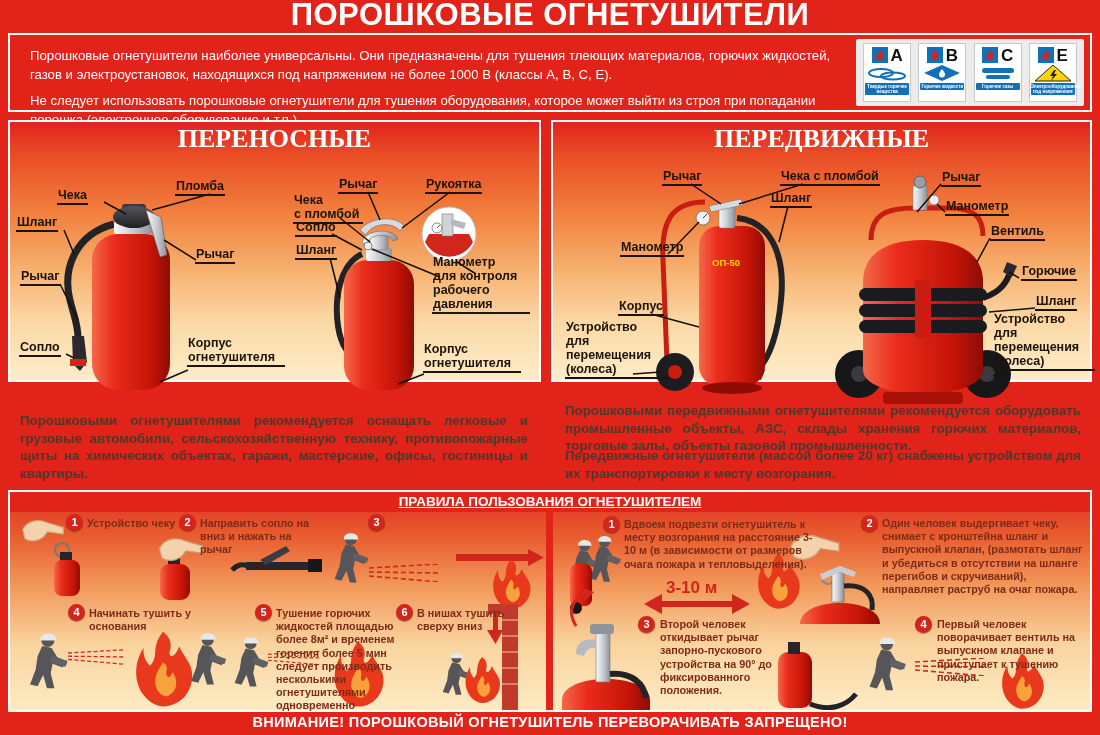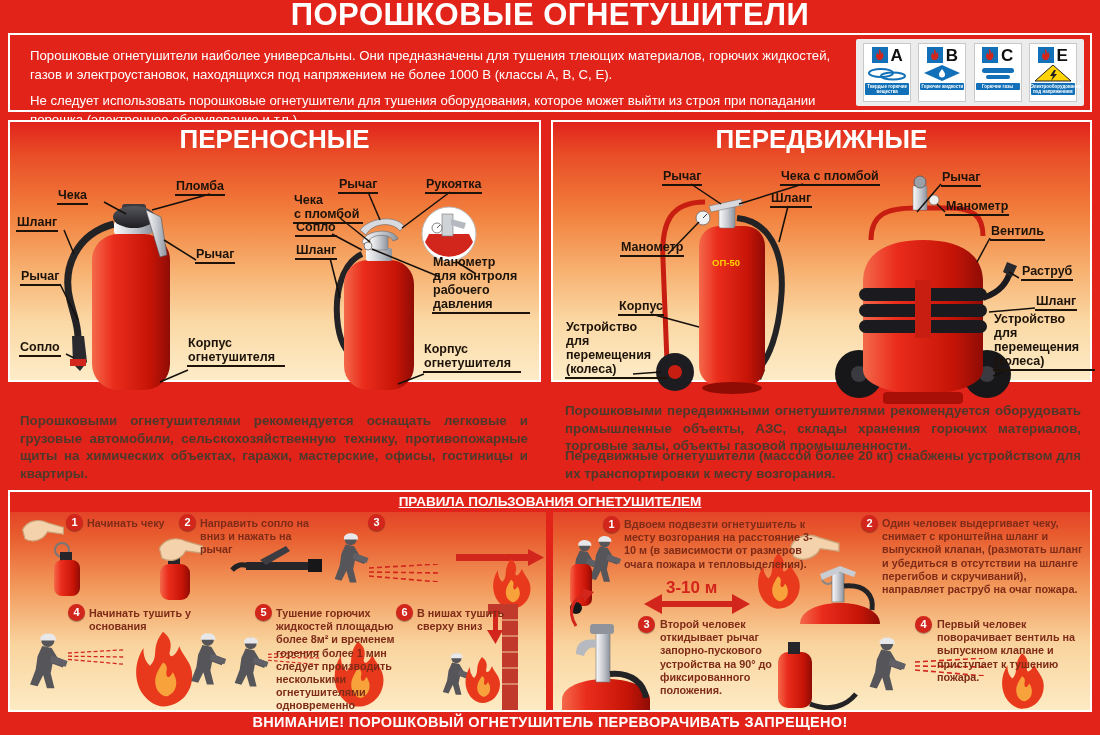--- a/index.html
+++ b/index.html
@@ -18,21 +18,21 @@
   .class-card{width:48px;height:59px;background:#fff;border:1px solid #c9c9c9;display:flex;
               flex-direction:column;align-items:center;box-sizing:border-box;padding-top:2px;}
   .class-row{display:flex;align-items:center;gap:3px;height:18px;}
   .flame-sq{width:16px;height:16px;background:#1170b8;display:flex;align-items:center;justify-content:center;}
   .class-letter{font-size:17px;font-weight:800;color:#101010;line-height:1;}
   .class-picto{height:17px;margin-top:1px;}
   .class-caption{margin-top:1px;width:44px;background:#1170b8;color:#fff;font-size:4.5px;
                  line-height:1.15;text-align:center;font-weight:700;padding:1px 0;border-radius:1px;}
   
   .panel{position:absolute;top:120px;height:262px;border:2px solid #fff;box-sizing:border-box;
-         background:linear-gradient(180deg,#e2231d 0%,#e94e27 13%,#f2813e 36%,#f7b272 58%,#fbd9a6 78%,#fdecc8 100%);}
+         background:linear-gradient(180deg,#e2231d 0%,#e94e27 13%,#f2813e 36%,#f7b272 58%,#fbd9a6 78%,#fdecc8 100%);font-family:Liberation Serif, serif;}
   .panel-portable{left:8px;width:533px;}
   .panel-mobile{left:551px;width:541px;}
   .panel-title{position:absolute;top:2px;left:0;width:100%;text-align:center;color:#fff;
                font-size:26px;font-weight:800;margin:0;}
   .art{position:absolute;left:0;top:0;}
   .lbl{position:absolute;font-size:12.5px;font-weight:700;line-height:1.12;color:#1d1309;
        border-bottom:2px solid #1d1309;white-space:pre-line;padding:0 1px 1px 1px;}
   .tank-mark{position:absolute;color:#ffd400;font-size:9.5px;font-weight:800;}
   .desc{position:absolute;color:#4d392b;font-weight:600;font-size:13.3px;line-height:1.32;
         text-align:justify;margin:0;}
@@ -285,21 +285,21 @@
   <span class="lbl" style="left:620px;top:240px;">Манометр</span>
   <span class="lbl" style="left:618px;top:299px;">Корпус</span>
   <span class="lbl" style="left:565px;top:320px;width:100px;">Устройство
 для
 перемещения
 (колеса)</span>
   <span class="tank-mark" style="left:712px;top:257px;">ОП-50</span>
   <span class="lbl" style="left:941px;top:170px;">Рычаг</span>
   <span class="lbl" style="left:945px;top:199px;">Манометр</span>
   <span class="lbl" style="left:990px;top:224px;">Вентиль</span>
-  <span class="lbl" style="left:1021px;top:264px;">Раструб</span>
+  <span class="lbl" style="left:1021px;top:264px;">Горючие</span>
   <span class="lbl" style="left:1035px;top:294px;">Шланг</span>
   <span class="lbl" style="left:993px;top:312px;width:100px;">Устройство
 для
 перемещения
 (колеса)</span>
   <p class="desc" style="left:565px;top:402px;width:516px;">Порошковыми передвижными огнетушителями рекомендуется оборудовать промышленные объекты, АЗС, склады хранения горючих материалов, торговые залы, объекты газовой промышленности.</p>
   <p class="desc" style="left:565px;top:447px;width:516px;">Передвижные огнетушители (массой более 20 кг) снабжены устройством для их транспортировки к месту возгорания.</p>
 
   <div class="rules">
     <h3 class="rules-title">ПРАВИЛА ПОЛЬЗОВАНИЯ ОГНЕТУШИТЕЛЕМ</h3>
@@ -399,28 +399,28 @@
 
     <rect x="768" y="140" width="34" height="56" rx="10" fill="url(#gradRed)"></rect>
     <rect x="778" y="130" width="12" height="12" fill="#26262a"></rect>
     <path d="M800,192 C820,200 836,194 846,182" fill="none" stroke="#232326" stroke-width="5"></path>
     <use href="#ff" x="846" y="104" width="58" height="96"></use>
     <use href="#spray" x="898" y="146" width="84" height="18"></use>
     <use href="#flame" x="986" y="140" width="52" height="58"></use>
   </svg>
 
   <span class="stepnum" style="left:66px;top:514px;">1</span>
-  <span class="step-text" style="left:87px;top:517px;width:100px;">Начинать чеку</span>
+  <span class="step-text" style="left:87px;top:517px;width:100px;">Устройство чеку</span>
   <span class="stepnum" style="left:179px;top:514px;">2</span>
   <span class="step-text" style="left:200px;top:517px;width:110px;">Направить сопло на вниз и нажать на рычаг</span>
   <span class="stepnum" style="left:368px;top:514px;">3</span>
   <span class="stepnum" style="left:68px;top:604px;">4</span>
   <span class="step-text" style="left:89px;top:607px;width:110px;">Начинать тушить у основания</span>
   <span class="stepnum" style="left:255px;top:604px;">5</span>
-  <span class="step-text" style="left:276px;top:607px;width:128px;">Тушение горючих жидкостей площадью более 8м² и временем горения более 1 мин следует производить несколькими огнетушителями одновременно</span>
+  <span class="step-text" style="left:276px;top:607px;width:128px;">Тушение горючих жидкостей площадью более 8м² и временем горения более 5 мин следует производить несколькими огнетушителями одновременно</span>
   <span class="stepnum" style="left:396px;top:604px;">6</span>
   <span class="step-text" style="left:417px;top:607px;width:112px;">В нишах тушить сверху вниз</span>
 
   <span class="stepnum" style="left:603px;top:516px;">1</span>
   <span class="step-text" style="left:624px;top:518px;width:195px;">Вдвоем подвезти огнетушитель к месту возгорания на расстояние 3-10 м (в зависимости от размеров очага пожара и тепловыделения).</span>
   <span class="stepnum" style="left:861px;top:515px;">2</span>
   <span class="step-text" style="left:882px;top:517px;width:204px;">Один человек выдергивает чеку, снимает с кронштейна шланг и выпускной клапан, (размотать шланг и убедиться в отсутствии на шланге перегибов и скручиваний), направляет раструб на очаг пожара.</span>
   <span class="stepnum" style="left:638px;top:616px;">3</span>
   <span class="step-text" style="left:660px;top:618px;width:148px;">Второй человек откидывает рычаг запорно-пускового устройства на 90° до фиксированного положения.</span>
   <span class="stepnum" style="left:915px;top:616px;">4</span>

